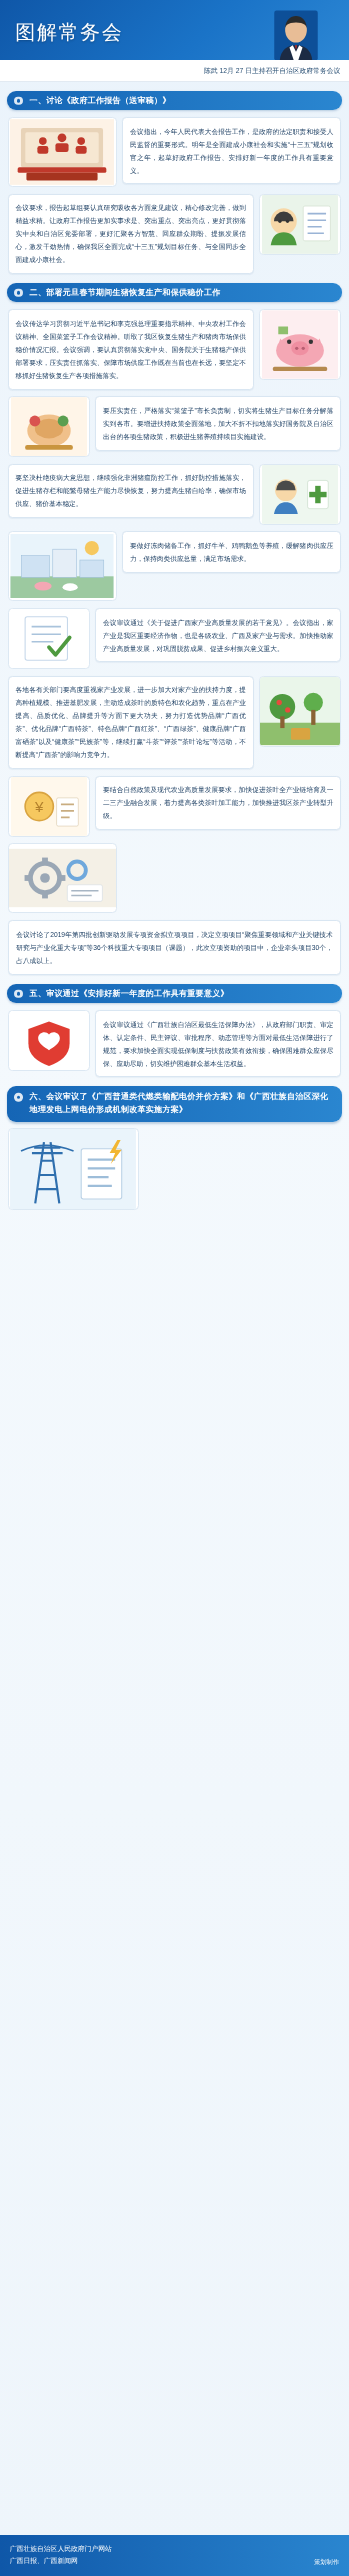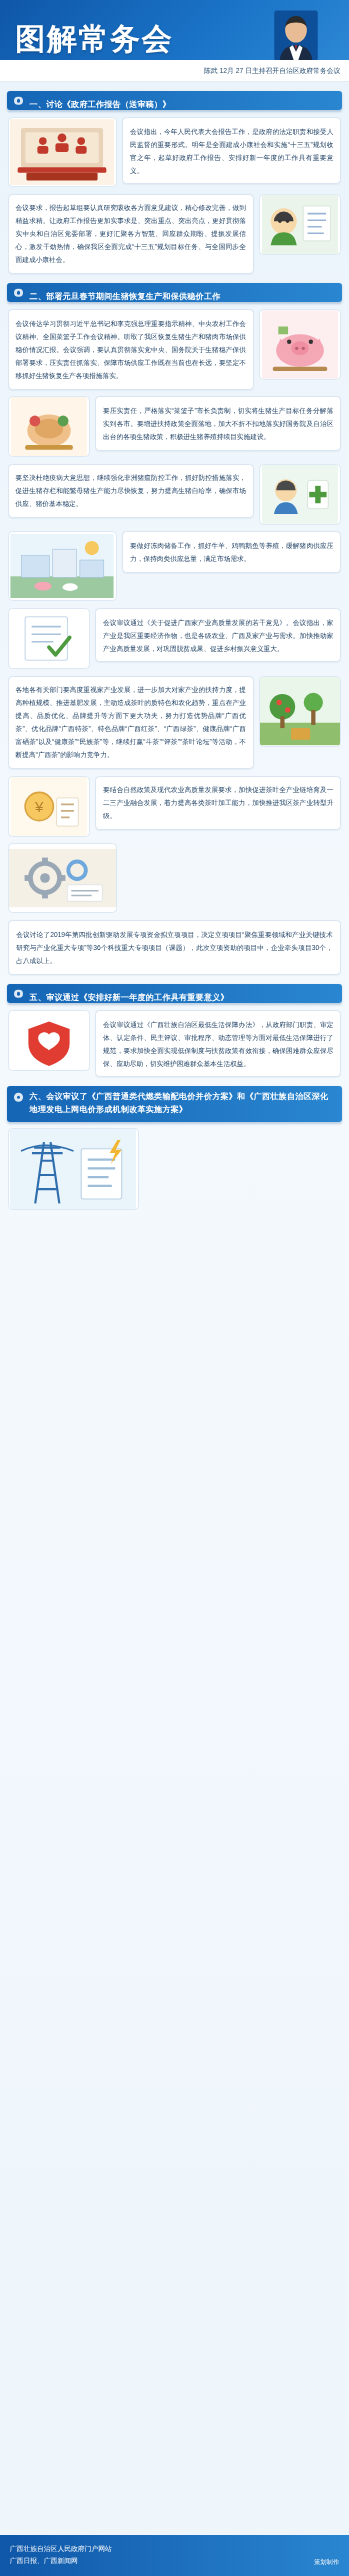--- a/index.html
+++ b/index.html
@@ -25,22 +25,22 @@
     overflow: hidden;
   }
   .header::after {
     content:"";
     position:absolute; left:0; bottom:0; width:100%; height:16.4px;
     background: linear-gradient(180deg, rgba(255,255,255,0) 0%, rgba(255,255,255,.10) 100%);
   }
   .header-title {
     position: absolute;
     left: 15.3px; top: 18.6px;
-    font-size: 30px;
-    font-weight: bold;
+    font-size: 20px;
+    font-weight: normal;
     letter-spacing: 1.6px;
     color: #ffffff;
     text-shadow: 0 1.1px 2.2px rgba(0,0,0,.25);
   }
   .header-portrait {
     position: absolute;
     right: 28px; top: 6.6px;
     width: 50px; height: 57px;
   }
   .header-sub {
@@ -55,24 +55,24 @@
     padding-right: 8.7px;
     font-size: 6.8px;
     color: #20486e;
     border-bottom: 0.5px solid #dfe8f1;
   }
 
   
   .section-bar {
     margin: 8.7px 6.6px 6.6px 6.6px;
     height: 19.7px;
-    border-radius: 3px;
+    border-radius: 9px;
     background: linear-gradient(90deg, #1565b5 0%, #2a86d0 100%);
     display: flex;
-    align-items: flex-end;
+    align-items: center;
     padding-left: 23px;
     position: relative;
     color: #fff;
     font-size: 8px;
     font-weight: bold;
     letter-spacing: 0.3px;
     box-shadow: 0 1.1px 2.2px rgba(20,80,140,.25);
   }
   .section-bar .bar-dot {
     position: absolute;

